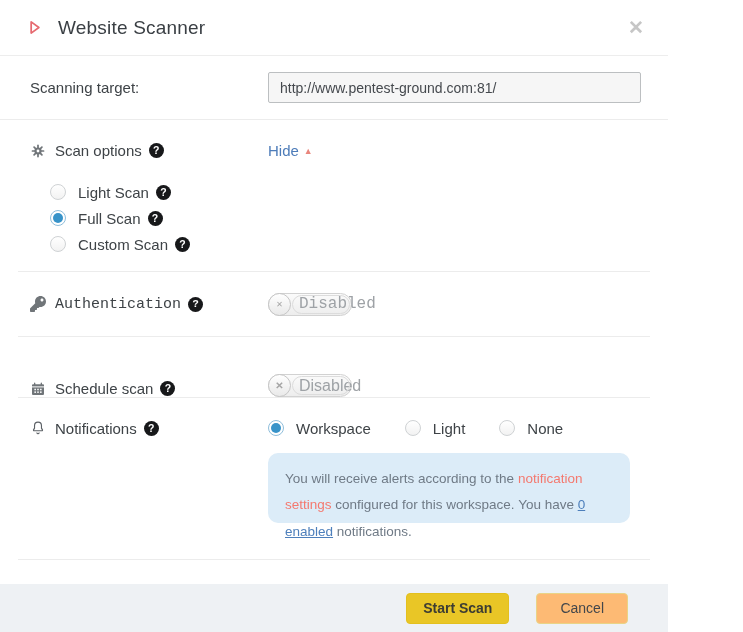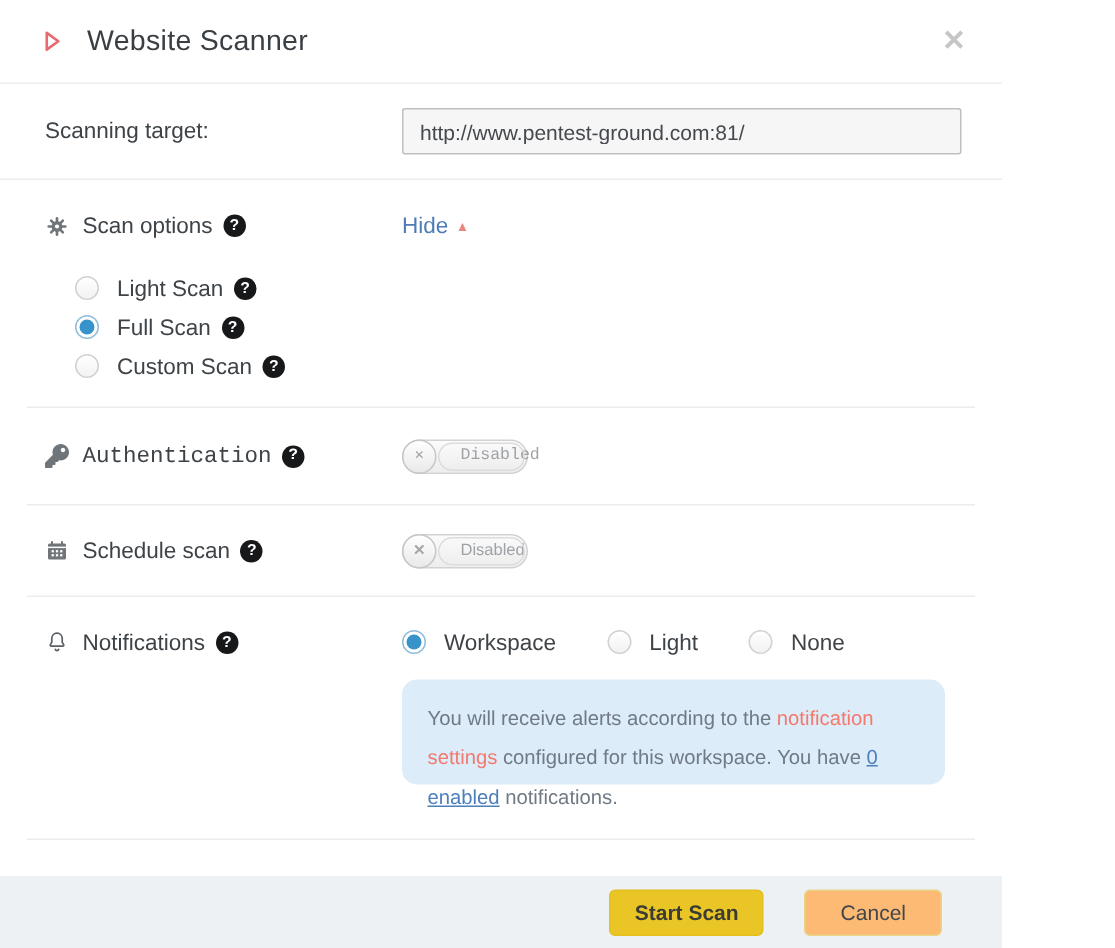--- a/index.html
+++ b/index.html
@@ -43,23 +43,23 @@
   
   .toggle { position:relative; width:84px; height:23px; border:1px solid #d2d2d2; border-radius:12px;
             background:linear-gradient(#fbfbfb,#ededed); display:flex; align-items:center;
             box-sizing:border-box; cursor:pointer; }
   .toggle::after { content:""; position:absolute; left:23px; right:1px; top:1px; bottom:1px;
                    border:1px solid #dcdcdc; border-radius:10px; pointer-events:none; box-sizing:border-box; }
   .knob { position:absolute; left:-1px; top:-1px; width:23px; height:23px; border-radius:50%;
           background:linear-gradient(#ffffff,#e9e9e9); border:1px solid #c6c6c6; box-sizing:border-box;
           display:flex; align-items:center; justify-content:center; color:#a5a5a5;
           font-size:10px; font-weight:700; z-index:1; }
-  .t-label { margin-left:38px; font-size:11px; color:#9ea2a6; }
+  .t-label { margin-left:30px; font-size:16px; color:#9ea2a6; }
   .sec-auth { height:65px; display:flex; align-items:center;font-family:Liberation Mono, monospace; }
-  .sec-schedule { height:61px; display:flex; align-items:center; }
+  .sec-schedule { height:61px; display:flex; align-items:flex-end; }
   
   .sec-notif { height:162px; }
   .radio-row { display:flex; align-items:flex-end; gap:34px; }
   .info-box { margin:12px 20px 0 238px; height:70px; box-sizing:border-box; background:#dcecf8;
               border-radius:10px; padding:13px 17px; font-size:13.5px; line-height:1.95; color:#6f7a86; }
   .link-salmon { color:#f4796f; text-decoration:none; cursor:pointer; }
   .link-blue { color:#4d7fbb; text-decoration:underline; cursor:pointer; }
   
   .footer { margin-top:auto; height:48px; flex:none; background:#eef1f4; display:flex;
             align-items:center; justify-content:flex-end; padding:0 40px; gap:27px; box-sizing:border-box; }

